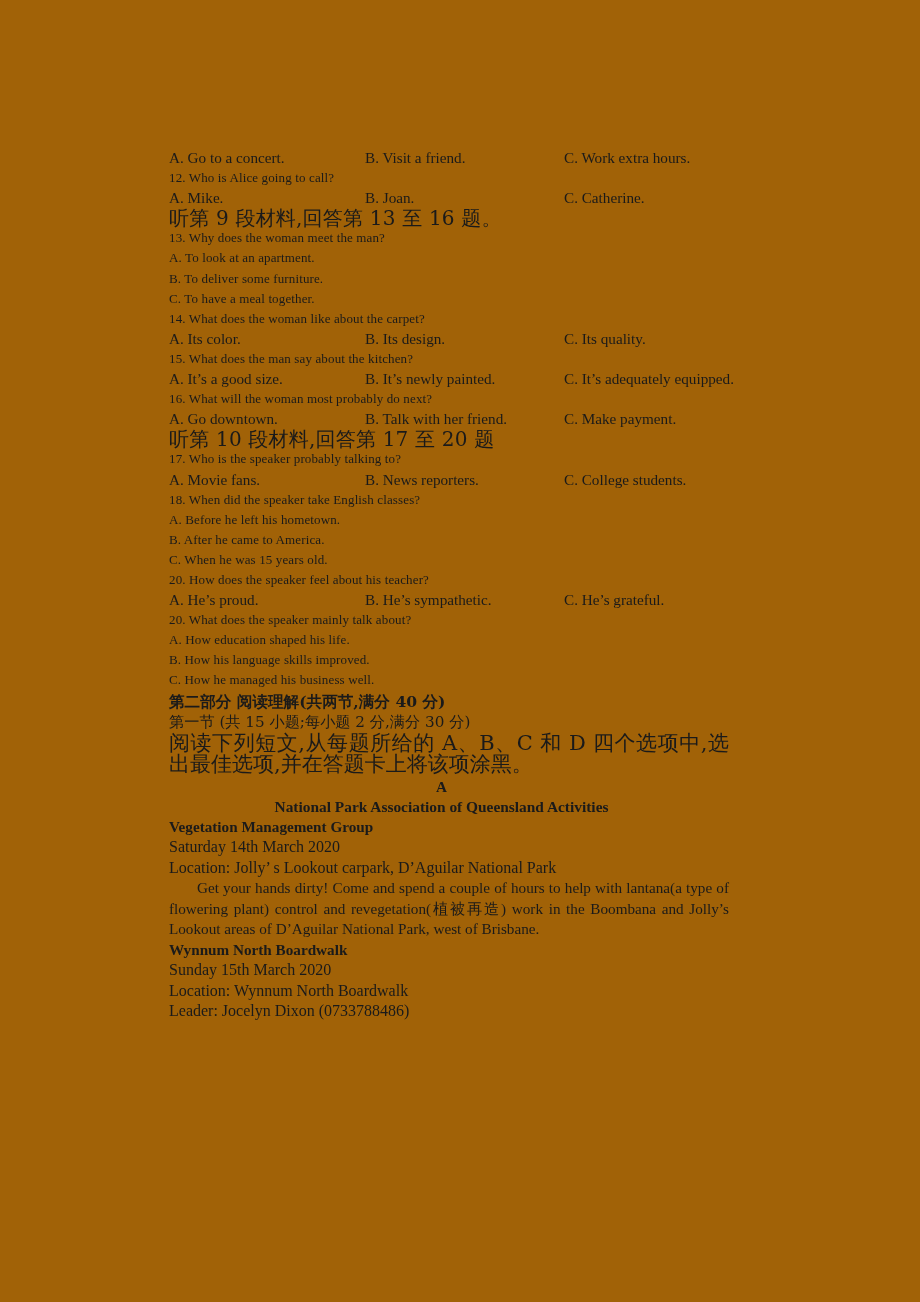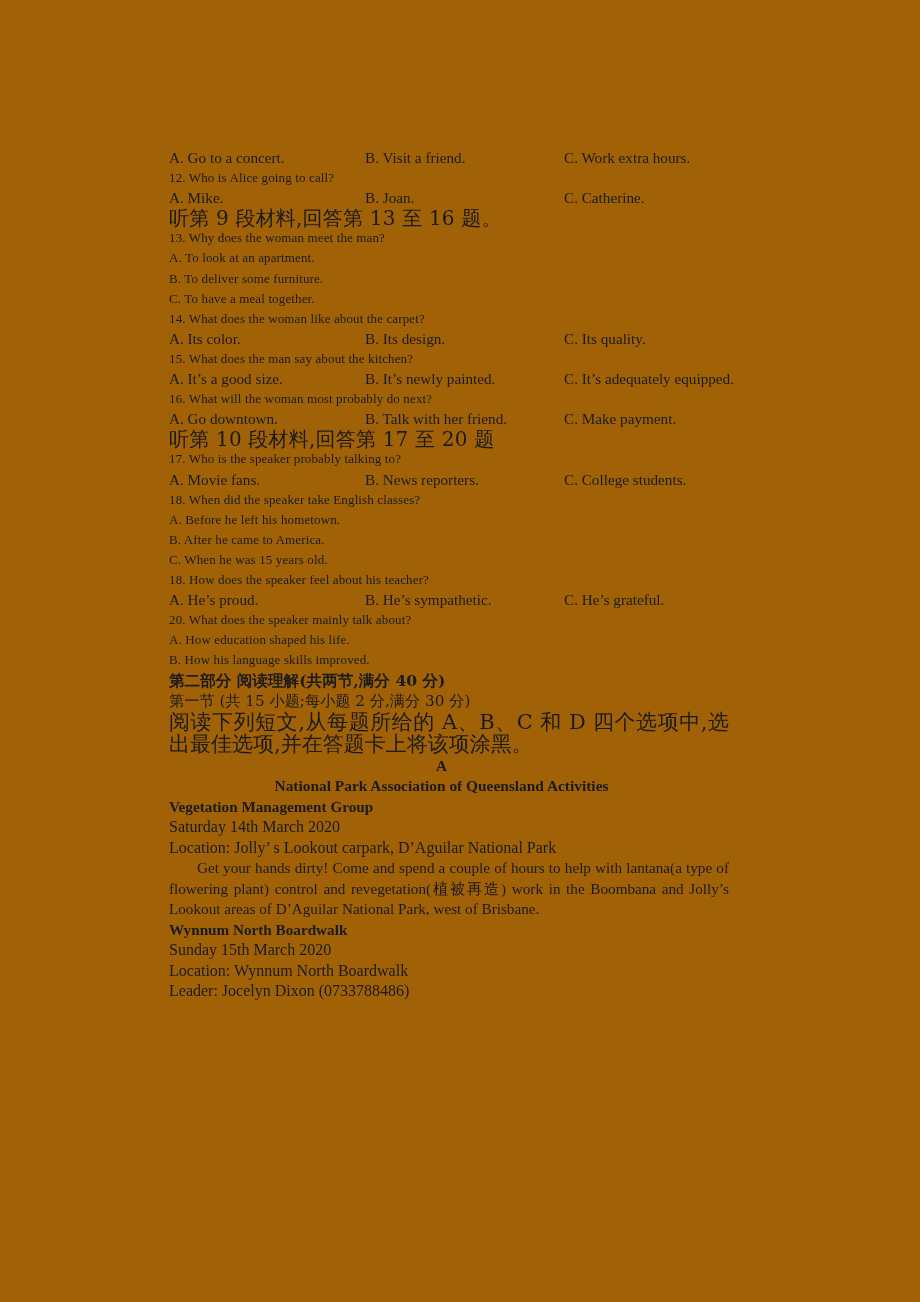--- a/index.html
+++ b/index.html
@@ -161,30 +161,31 @@
       <span class="oa">A. Movie fans.</span>
       <span class="ob">B. News reporters.</span>
       <span class="oc">C. College students.</span>
     </div>
 
     <div class="line">18. When did the speaker take English classes?</div>
     <div class="line">A. Before he left his hometown.</div>
     <div class="line">B. After he came to America.</div>
     <div class="line">C. When he was 15 years old.</div>
 
-    <div class="line">18. How does the speaker feel about his teacher?</div>
+    <div class="line">20. How does the speaker feel about his teacher?</div>
     <div class="opts">
       <span class="oa">A. He’s proud.</span>
       <span class="ob">B. He’s sympathetic.</span>
       <span class="oc">C. He’s grateful.</span>
     </div>
 
     <div class="line">20. What does the speaker mainly talk about?</div>
     <div class="line">A. How education shaped his life.</div>
     <div class="line">B. How his language skills improved.</div>
+    <div class="line">C. How he managed his business well.</div>
 
     <div class="sec-head">第二部分  阅读理解(共两节,满分 40 分)</div>
     <div class="sec-sub">第一节  (共 15 小题;每小题 2 分,满分 30 分)</div>
     <div class="instr">阅读下列短文,从每题所给的 A、B、C 和 D 四个选项中,选出最佳选项,并在答题卡上将该项涂黑。</div>
 
     <div class="center letter-label">A</div>
     <div class="center passage-title">National Park Association of Queensland Activities</div>
 
     <div class="sub-head">Vegetation Management Group</div>
     <div class="info-line">Saturday 14th March 2020</div>

